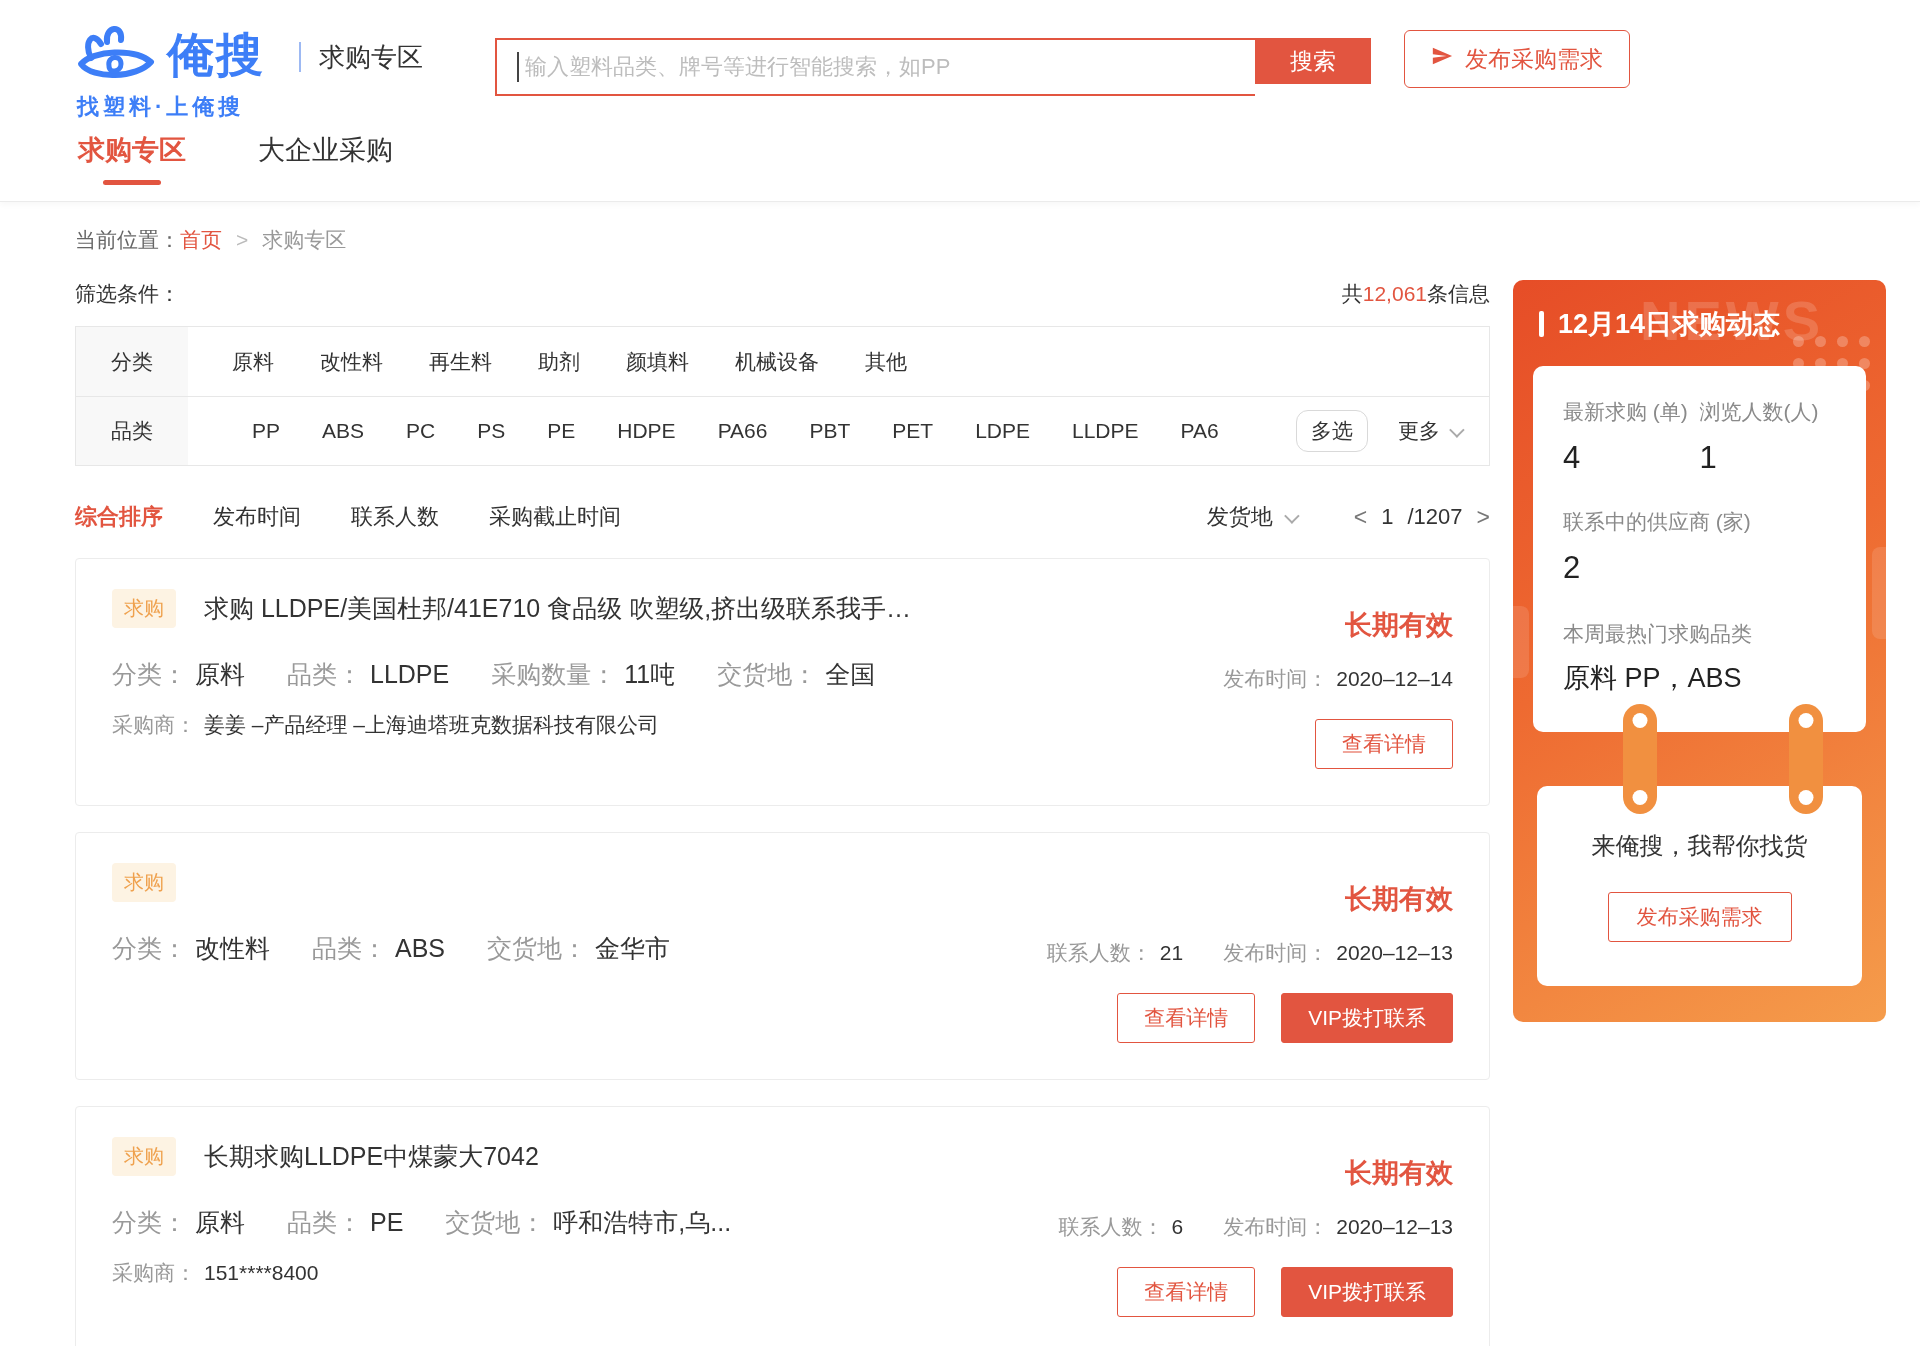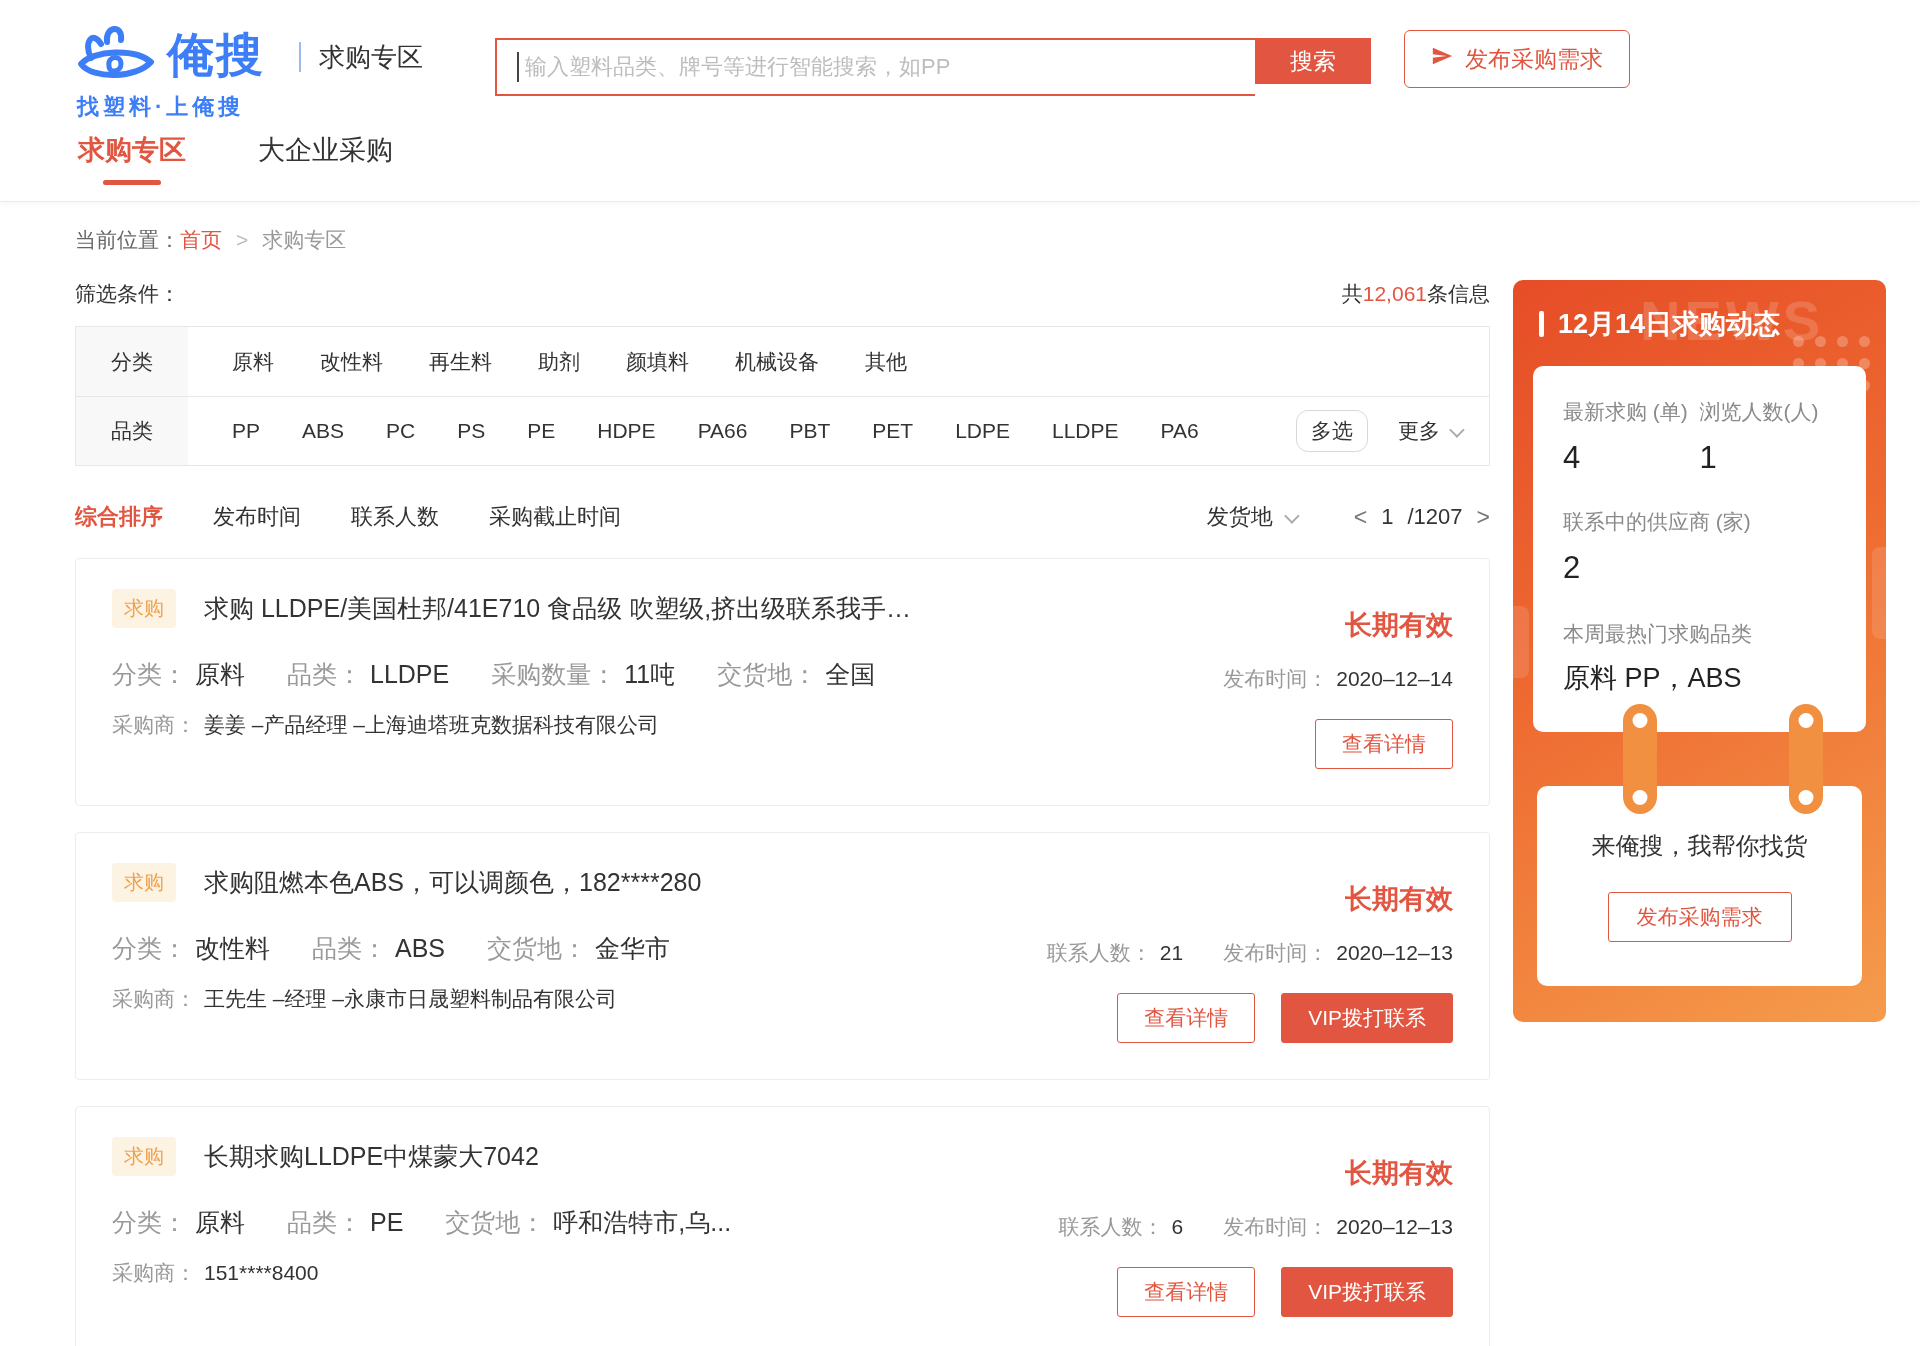--- a/index.html
+++ b/index.html
@@ -38,21 +38,21 @@
 
   
   .main { display:flex; align-items:flex-start; gap:23px; padding:26px 34px 40px 75px; }
   .left-col { flex:1; min-width:0; }
 
   .filter-head { display:flex; justify-content:space-between; align-items:center; font-size:21px; color:#333; }
   .count-num { color:#E25540; }
 
   .filter-table { border:1px solid #e7e7e7; margin-top:18px; }
   .filter-row { display:flex; min-height:69px; background:#fff; }
-  .filter-row + .filter-row { border-top:1px solid #e7e7e7; }
+  .filter-row + .filter-row { border-top:1px solid #e7e7e7;gap:20px; }
   .filter-label { width:112px; flex:none; background:#f8f8f8; display:flex; align-items:center; justify-content:center;
                   font-size:21px; color:#333; }
   .filter-options { flex:1; display:flex; align-items:center; gap:46px; padding:0 28px 0 44px; font-size:21px; color:#333; }
   .filter-options.tight { gap:42px; }
   .opt { cursor:pointer; white-space:nowrap; }
   .multi-group { margin-left:auto; display:flex; align-items:center; gap:30px; }
   .multi-btn { border:1px solid #d9d9d9; border-radius:12px; background:#fff; font-size:21px; color:#333;
                padding:6px 14px; cursor:pointer; }
   .more-btn { display:flex; align-items:center; gap:10px; font-size:21px; color:#333; cursor:pointer; }
   .chev { width:11px; height:11px; border-right:2px solid #aaa; border-bottom:2px solid #aaa;
@@ -265,29 +265,25 @@
         <div class="btn-row">
           <button class="btn-outline">查看详情</button>
         </div>
       </div>
     </div>
 
     <div class="card">
       <div class="card-left">
         <div class="title-row">
           <span class="badge">求购</span>
-          <span class="card-title">求购阻燃本色ABS，可以调颜色，182****280</span>
         </div>
         <div class="meta-row">
           <span><span class="m-label">分类：</span><span class="m-value">改性料</span></span>
           <span><span class="m-label">品类：</span><span class="m-value">ABS</span></span>
           <span><span class="m-label">交货地：</span><span class="m-value">金华市</span></span>
-        </div>
-        <div class="buyer-row">
-          <span class="m-label">采购商：</span><span class="m-value">王先生 –经理 –永康市日晟塑料制品有限公司</span>
         </div>
       </div>
       <div class="card-right">
         <div class="status">长期有效</div>
         <div class="pub-row">
           <span><span class="m-label">联系人数：</span><span class="m-value">21</span></span>
           <span><span class="m-label">发布时间：</span><span class="m-value">2020–12–13</span></span>
         </div>
         <div class="btn-row">
           <button class="btn-outline">查看详情</button>

